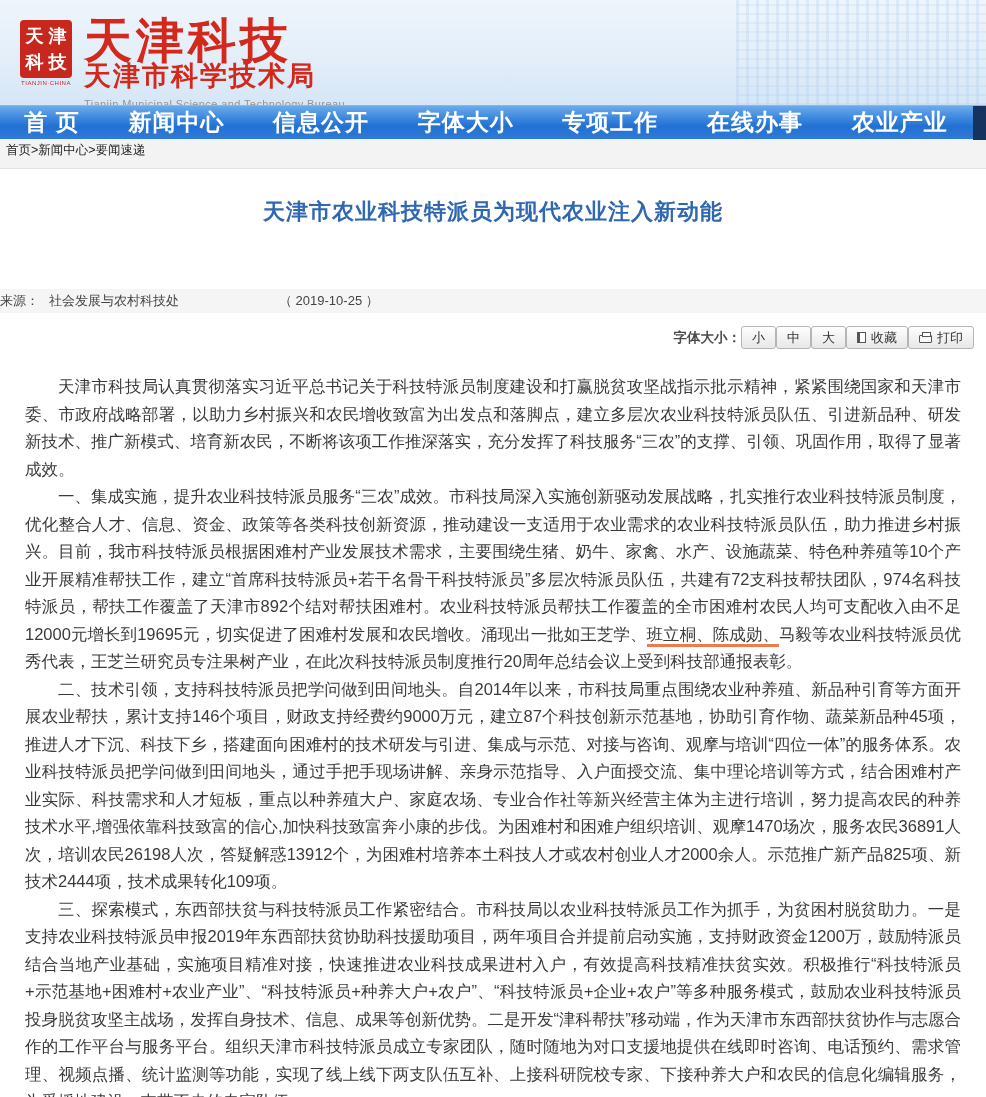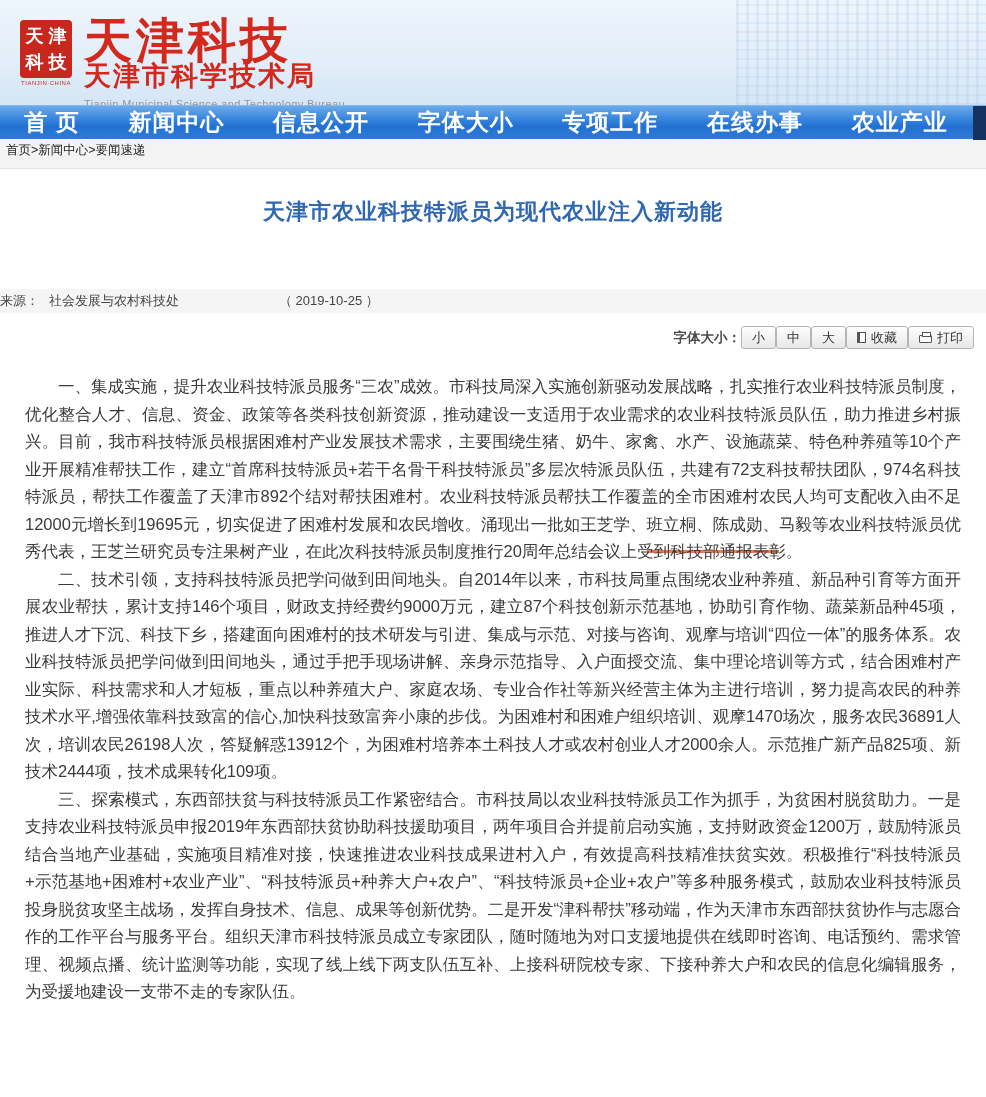--- a/index.html
+++ b/index.html
@@ -170,21 +170,21 @@
   .article-body {
     padding: 24px 25px 18px;
     font-size: 16.5px;
     line-height: 27.5px;
     text-align: justify;
     color: #3a3a3a;
   }
   .article-body p { margin: 0; text-indent: 2em; }
   .hl-underline {
     border-bottom: 3px solid #ee7b4d;
-    padding-bottom: 17px;
+    padding-bottom: 1px;
   }
 </style>
 </head>
 <body>
 
 <div class="site-header">
   <div class="hdr-art"></div>
   <div class="hdr-inner">
     <div>
       <div class="seal">
@@ -236,17 +236,18 @@
       <span class="icon-fav"></span>
       <span>收藏</span>
     </button>
     <button class="ctrl-btn">
       <span class="icon-print"></span>
       <span>打印</span>
     </button>
   </div>
 
   <div class="article-body">
+      <p><span>天津市科技局认真贯彻落实习近平总书记关于科技特派员制度建设和打赢脱贫攻坚战指示批示精神，紧紧围绕国家和天津市委、市政府战略部署，以助力乡村振兴和农民增收致富为出发点和落脚点，建立多层次农业科技特派员队伍、引进新品种、研发新技术、推广新模式、培育新农民，不断将该项工作推深落实，充分发挥了科技服务“三农”的支撑、引领、巩固作用，取得了显著成效。</span></p>
       <p><span>一、集成实施，提升农业科技特派员服务“三农”成效。市科技局深入实施创新驱动发展战略，扎实推行农业科技特派员制度，优化整合人才、信息、资金、政策等各类科技创新资源，推动建设一支适用于农业需求的农业科技特派员队伍，助力推进乡村振兴。目前，我市科技特派员根据困难村产业发展技术需求，主要围绕生猪、奶牛、家禽、水产、设施蔬菜、特色种养殖等10个产业开展精准帮扶工作，建立“首席科技特派员+若干名骨干科技特派员”多层次特派员队伍，共建有72支科技帮扶团队，974名科技特派员，帮扶工作覆盖了天津市892个结对帮扶困难村。农业科技特派员帮扶工作覆盖的全市困难村农民人均可支配收入由不足12000元增长到19695元，切实促进了困难村发展和农民增收。涌现出一批如王芝学、</span><span class="hl-underline">班立桐、</span><span class="hl-underline">陈成勋、</span><span>马毅等农业科技特派员优秀代表，王芝兰研究员专注果树产业，在此次科技特派员制度推行20周年总结会议上受到科技部通报表彰。</span></p>
       <p><span>二、技术引领，支持科技特派员把学问做到田间地头。自2014年以来，市科技局重点围绕农业种养殖、新品种引育等方面开展农业帮扶，累计支持146个项目，财政支持经费约9000万元，建立87个科技创新示范基地，协助引育作物、蔬菜新品种45项，推进人才下沉、科技下乡，搭建面向困难村的技术研发与引进、集成与示范、对接与咨询、观摩与培训“四位一体”的服务体系。农业科技特派员把学问做到田间地头，通过手把手现场讲解、亲身示范指导、入户面授交流、集中理论培训等方式，结合困难村产业实际、科技需求和人才短板，重点以种养殖大户、家庭农场、专业合作社等新兴经营主体为主进行培训，努力提高农民的种养技术水平,增强依靠科技致富的信心,加快科技致富奔小康的步伐。为困难村和困难户组织培训、观摩1470场次，服务农民36891人次，培训农民26198人次，答疑解惑13912个，为困难村培养本土科技人才或农村创业人才2000余人。示范推广新产品825项、新技术2444项，技术成果转化109项。</span></p>
       <p><span>三、探索模式，东西部扶贫与科技特派员工作紧密结合。市科技局以农业科技特派员工作为抓手，为贫困村脱贫助力。一是支持农业科技特派员申报2019年东西部扶贫协助科技援助项目，两年项目合并提前启动实施，支持财政资金1200万，鼓励特派员结合当地产业基础，实施项目精准对接，快速推进农业科技成果进村入户，有效提高科技精准扶贫实效。积极推行“科技特派员+示范基地+困难村+农业产业”、“科技特派员+种养大户+农户”、“科技特派员+企业+农户”等多种服务模式，鼓励农业科技特派员投身脱贫攻坚主战场，发挥自身技术、信息、成果等创新优势。二是开发“津科帮扶”移动端，作为天津市东西部扶贫协作与志愿合作的工作平台与服务平台。组织天津市科技特派员成立专家团队，随时随地为对口支援地提供在线即时咨询、电话预约、需求管理、视频点播、统计监测等功能，实现了线上线下两支队伍互补、上接科研院校专家、下接种养大户和农民的信息化编辑服务，为受援地建设一支带不走的专家队伍。</span></p>
     </div>
 </div>
 
 </body></html>

